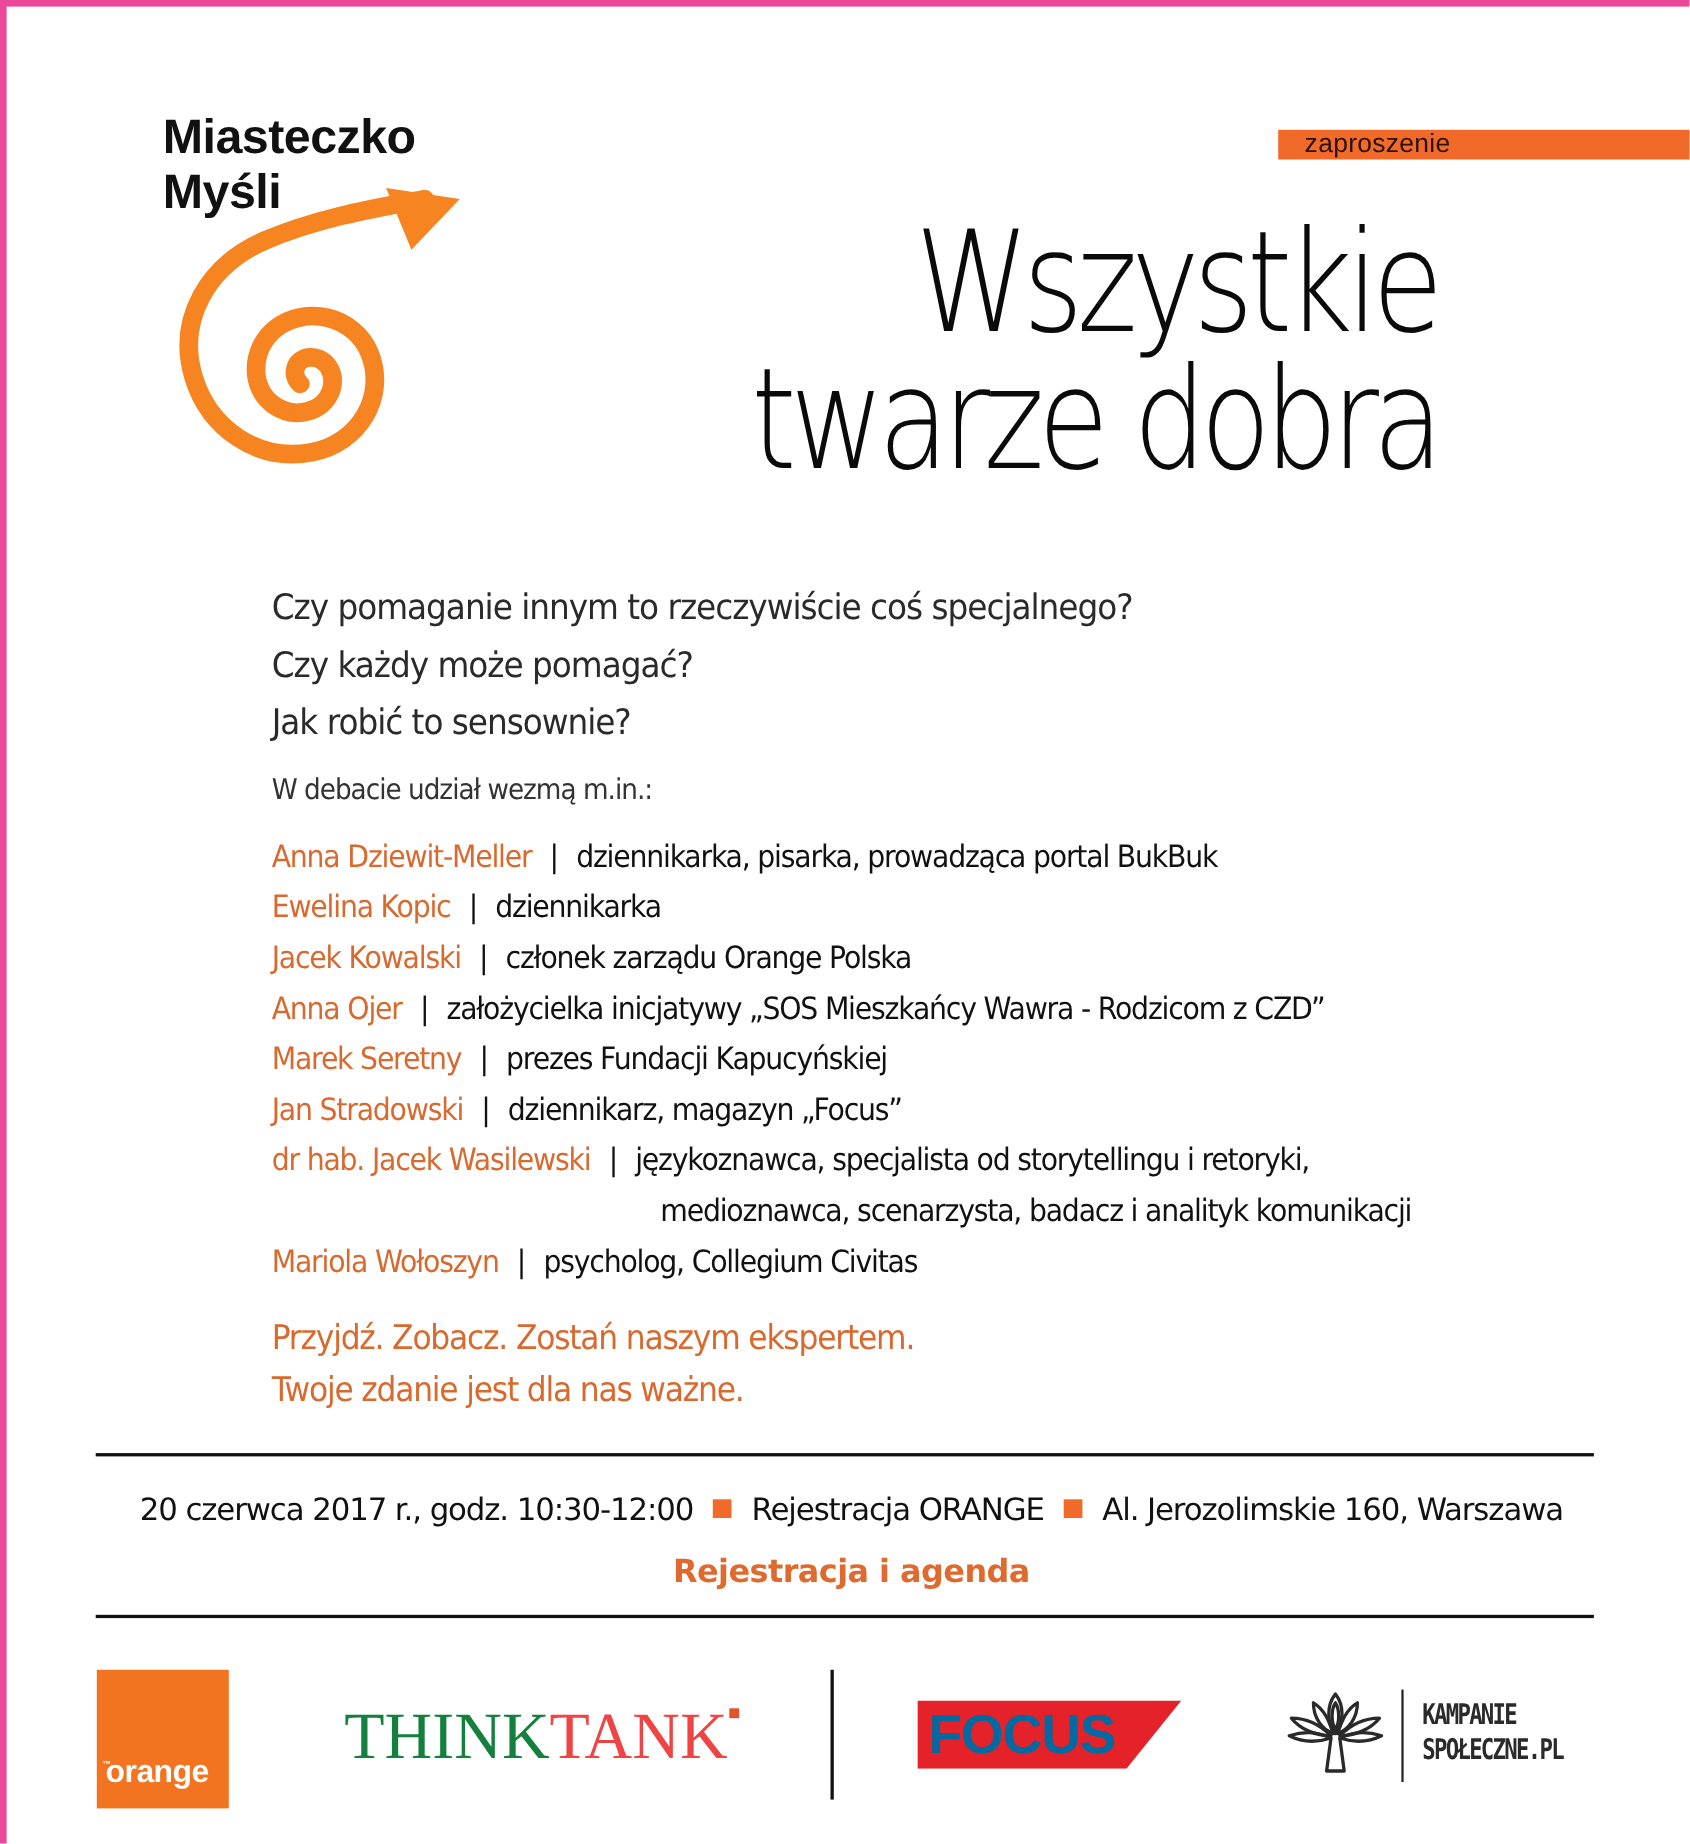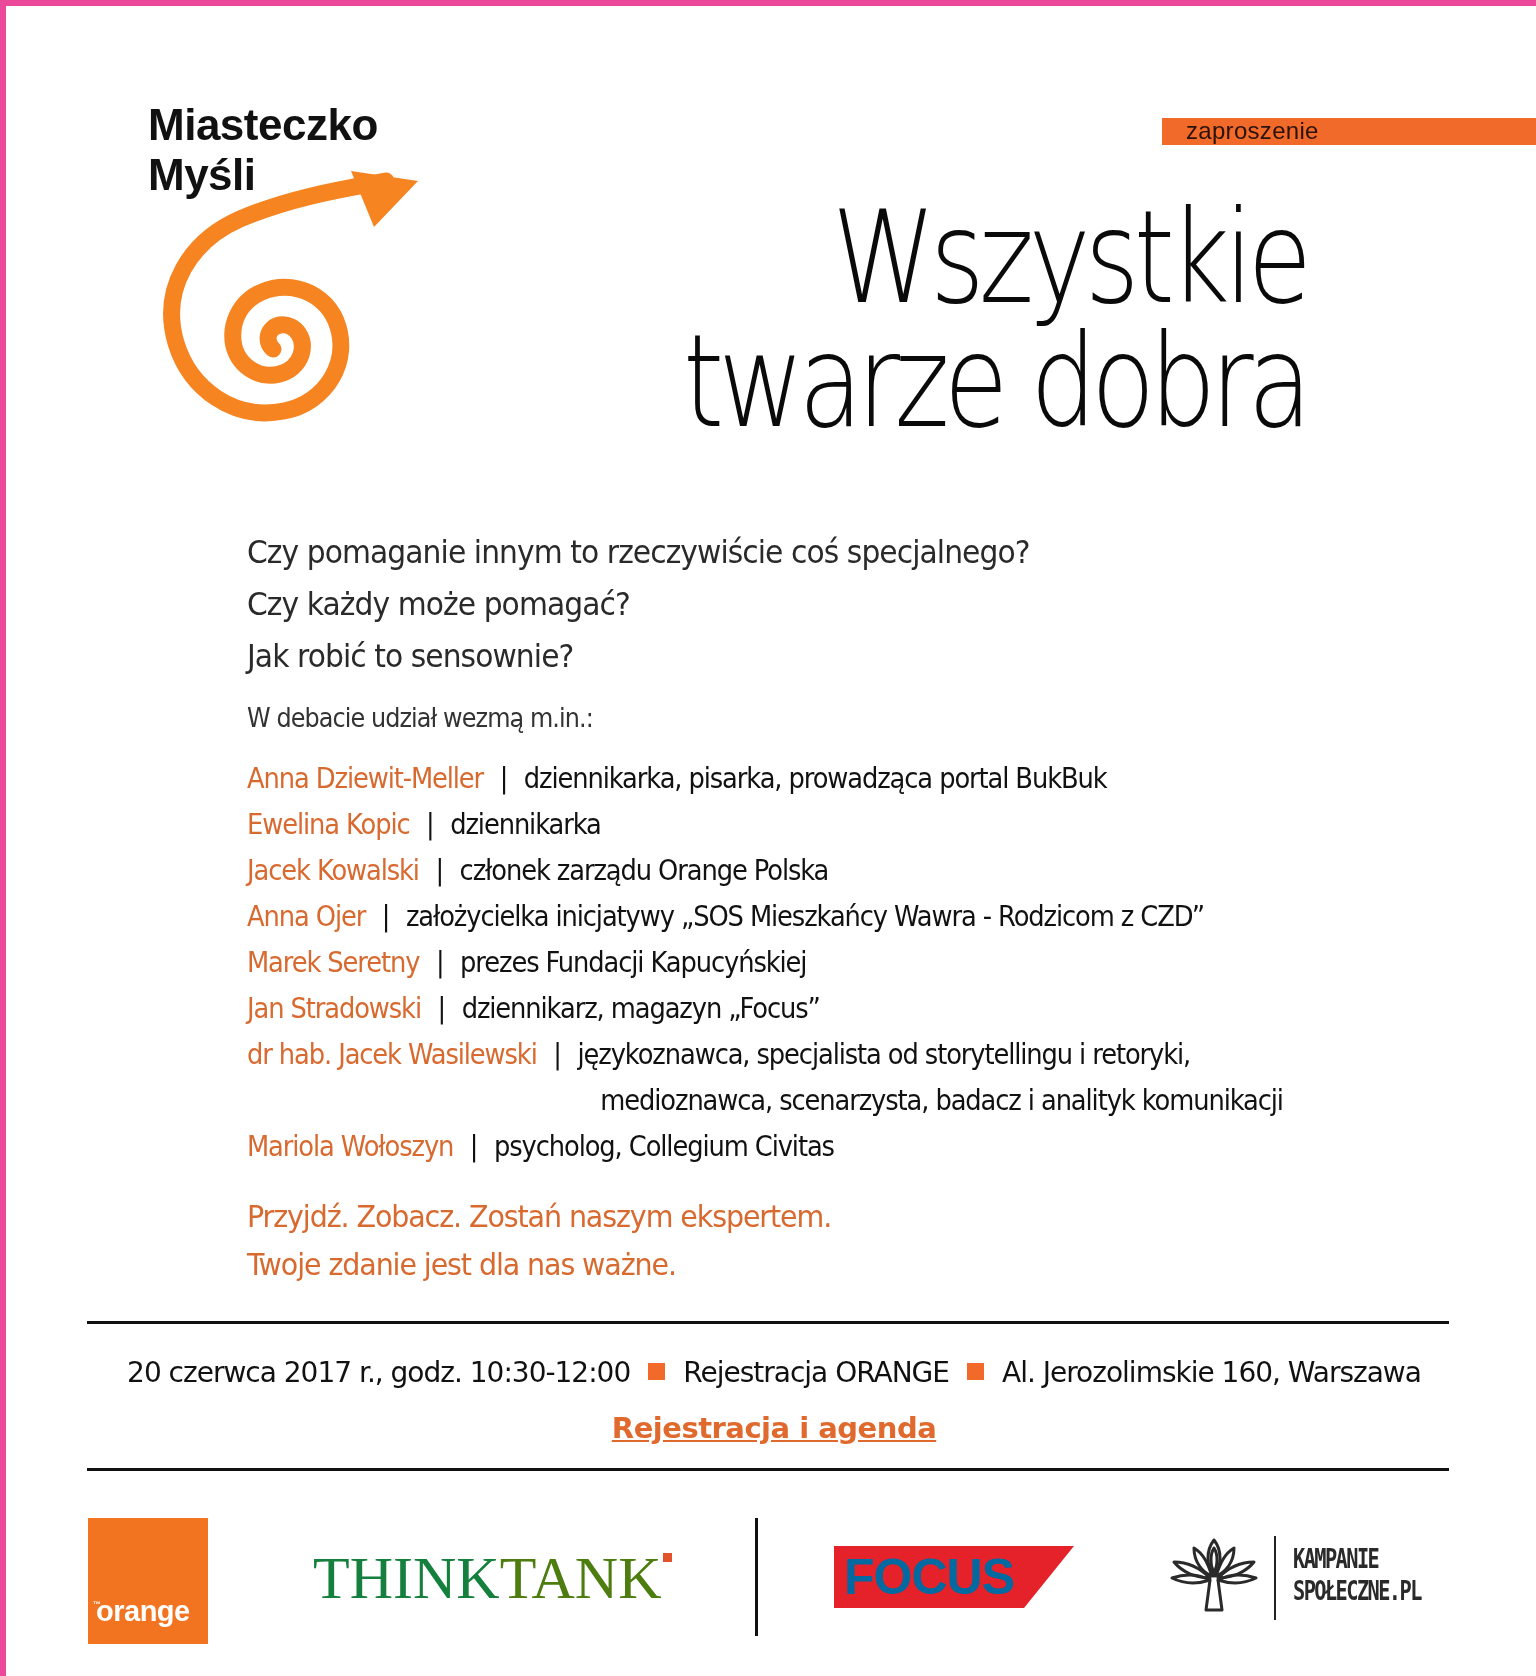--- a/index.html
+++ b/index.html
@@ -50,32 +50,32 @@
     
     .rule { left: 81px; width: 1362px; height: 3px; background: #111; }
 
     
     .event { left: 0; width: 1536px; top: 1350px; text-align: center;
              font-family: "DejaVu Sans", sans-serif; font-size: 28px; color: #111; letter-spacing: -1px; }
     .event .sq { display: inline-block; width: 17px; height: 17px; background: #f26a2a;
                  margin: 0 18px; vertical-align: 2px; }
     .register { left: 0; width: 1536px; top: 1405px; text-align: center; }
     .register a { font-family: "DejaVu Sans", sans-serif; font-weight: bold; font-size: 29px;
-                  color: #e06a2e; text-decoration: underline; letter-spacing: -0.5px; cursor: pointer; }
+                  color: #e06a2e; letter-spacing: -0.5px; cursor: pointer; }
 
     
     .orange-logo { left: 82px; top: 1512px; width: 120px; height: 126px; background: #f27421; }
     .orange-logo span { position: absolute; left: 4px; bottom: 8px; color: #fff; font-weight: bold;
                         font-size: 29px; letter-spacing: -0.5px; }
     .orange-logo sup { font-size: 8px; vertical-align: 22px; margin-left: 1px; }
 
     .thinktank { left: 307px; top: 1540px; font-family: "Liberation Serif", serif; font-size: 60px;
                  letter-spacing: 0px; line-height: 64px; }
     .tt-dark { color: #15803d; }
-    .tt-grey { color: #4d7c0f; }
+    .tt-grey { color: #ef4444; }
     .tt-dot { display: inline-block; width: 9px; height: 9px; background: #e2522b; vertical-align: 36px; margin-left: 2px; }
 
     .vsep { left: 749px; top: 1512px; width: 3px; height: 118px; background: #111; }
 
     .focus { left: 828px; top: 1540px; width: 240px; height: 62px; }
     .focus span { position: absolute; left: 10px; top: 2px; color: #0369a1; font-weight: bold; font-size: 50px;
                   letter-spacing: -1px; font-family: "Liberation Sans", sans-serif; }
 
     .tree { left: 1162px; top: 1530px; width: 92px; height: 80px; }
     .kvsep { left: 1268px; top: 1530px; width: 2px; height: 84px; background: #222; }

